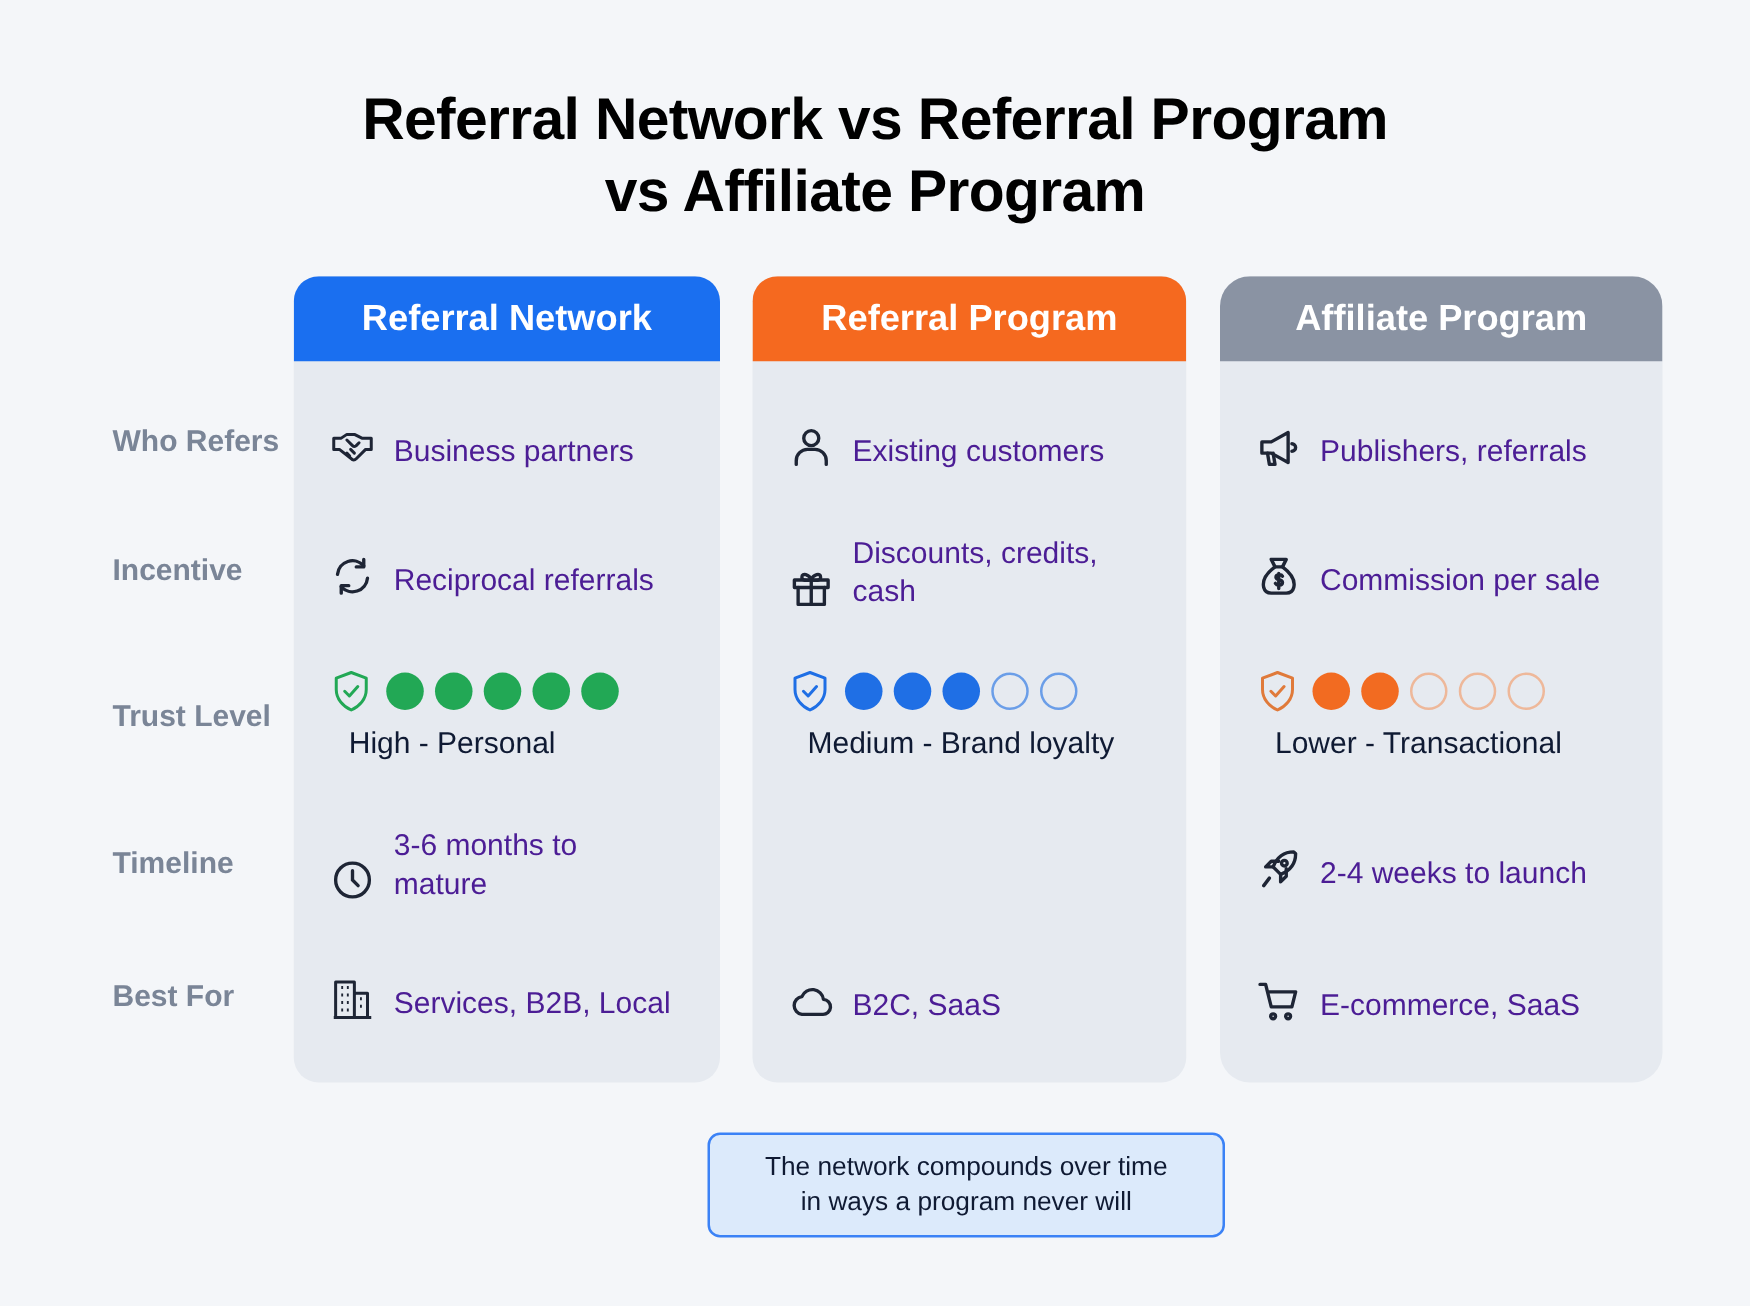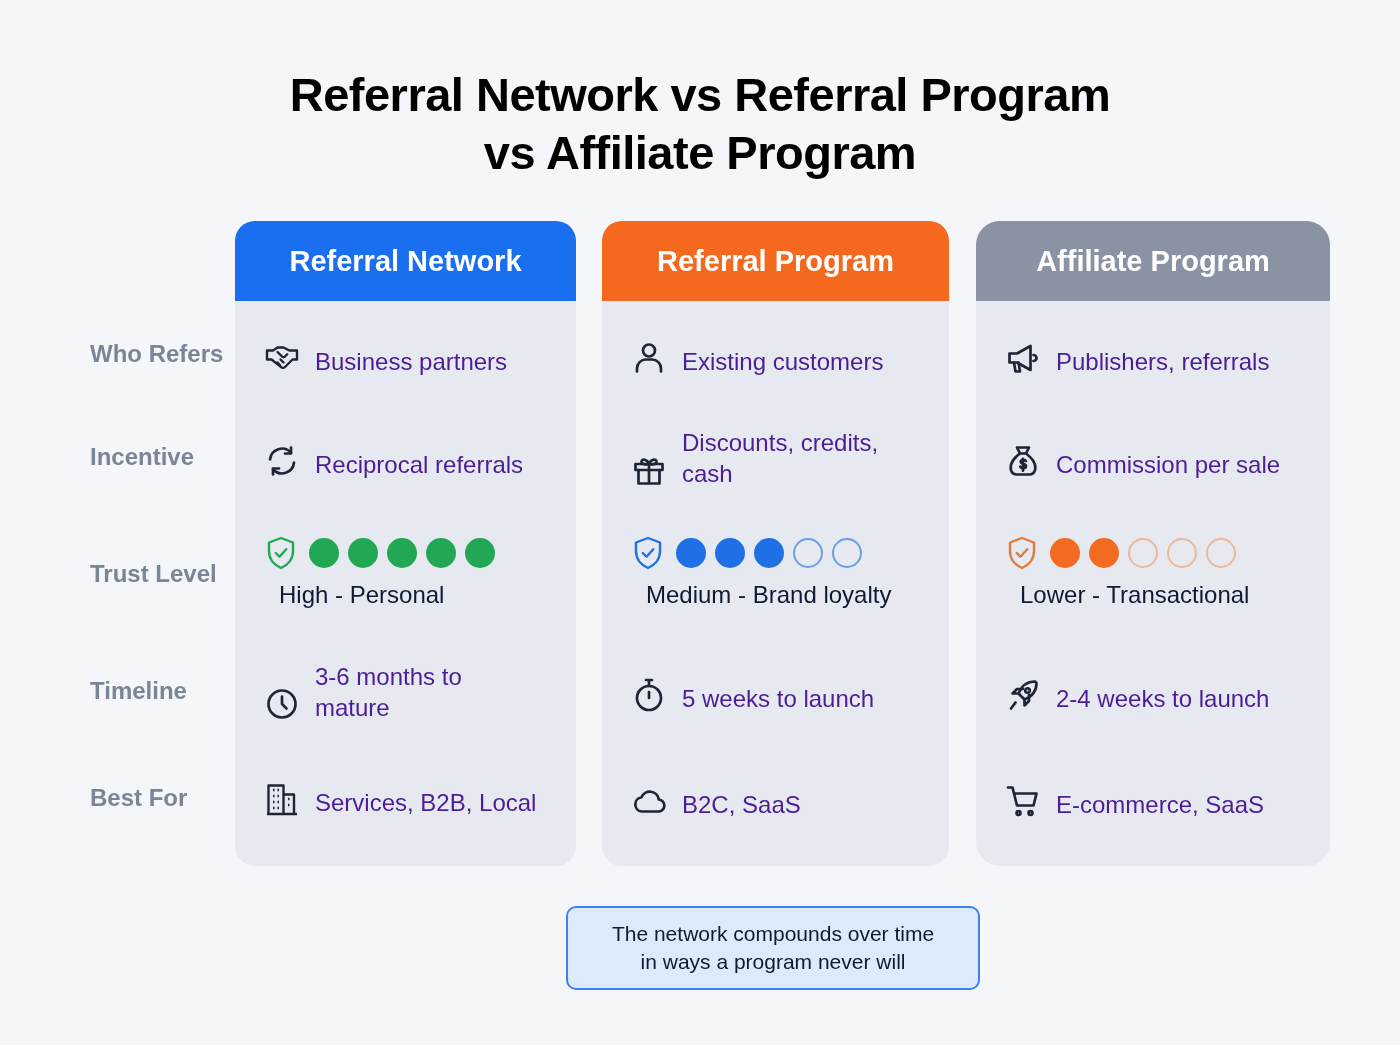--- a/index.html
+++ b/index.html
@@ -21,21 +21,21 @@
     position: absolute; left: 70px;
     font-size: 24px; font-weight: 700; color: #7a8597; margin-left: 20px;
   }
   .card {
     position: absolute; top: 221px; height: 645px;
     background: #e6eaf0;
     border-radius: 20px;
     overflow: hidden;
   }
   .card-header {
-    height: 80px;
+    height: 68px;
     display: flex; align-items: center; justify-content: center;
     color: #ffffff; font-size: 29px; font-weight: 700;
   }
   .cell {
     position: absolute; left: 28px; right: 10px;
     display: flex; align-items: flex-end;
     font-size: 24px; color: #4c1d95; line-height: 31px;
   }
   .cell .icon {
     width: 38px; height: 38px; flex: 0 0 38px; margin-right: 14px;
@@ -169,29 +169,20 @@
       </svg>
       <div class="dot" style="background:#1f6fe5"></div>
       <div class="dot" style="background:#1f6fe5"></div>
       <div class="dot" style="background:#1f6fe5"></div>
       <div class="dot" style="border:2px solid #6b9ee8"></div>
       <div class="dot" style="border:2px solid #6b9ee8"></div>
     </div>
     <div class="trust-text"><b>Medium</b><span> - Brand loyalty</span></div>
   </div>
 
-  <div class="cell" style="top:455px">
-    <span class="icon">
-      <svg viewBox="0 0 24 24" fill="none" stroke="#1e2535" stroke-width="1.8" stroke-linecap="round">
-        <circle cx="12" cy="14" r="8"></circle>
-          <path d="M12 10v4M10 2h4M12 2v4"></path>
-      </svg>
-    </span>
-    <span>5 weeks to launch</span>
-  </div>
 
   <div class="cell" style="top:561px">
     <span class="icon">
       <svg viewBox="0 0 24 24" fill="none" stroke="#1e2535" stroke-width="1.8" stroke-linejoin="round">
         <path d="M7 19h11a4 4 0 0 0 .5-8A6 6 0 0 0 7 9.5 4.8 4.8 0 0 0 7 19z"></path>
       </svg>
     </span>
     <span>B2C, SaaS</span>
   </div>
 </div>

